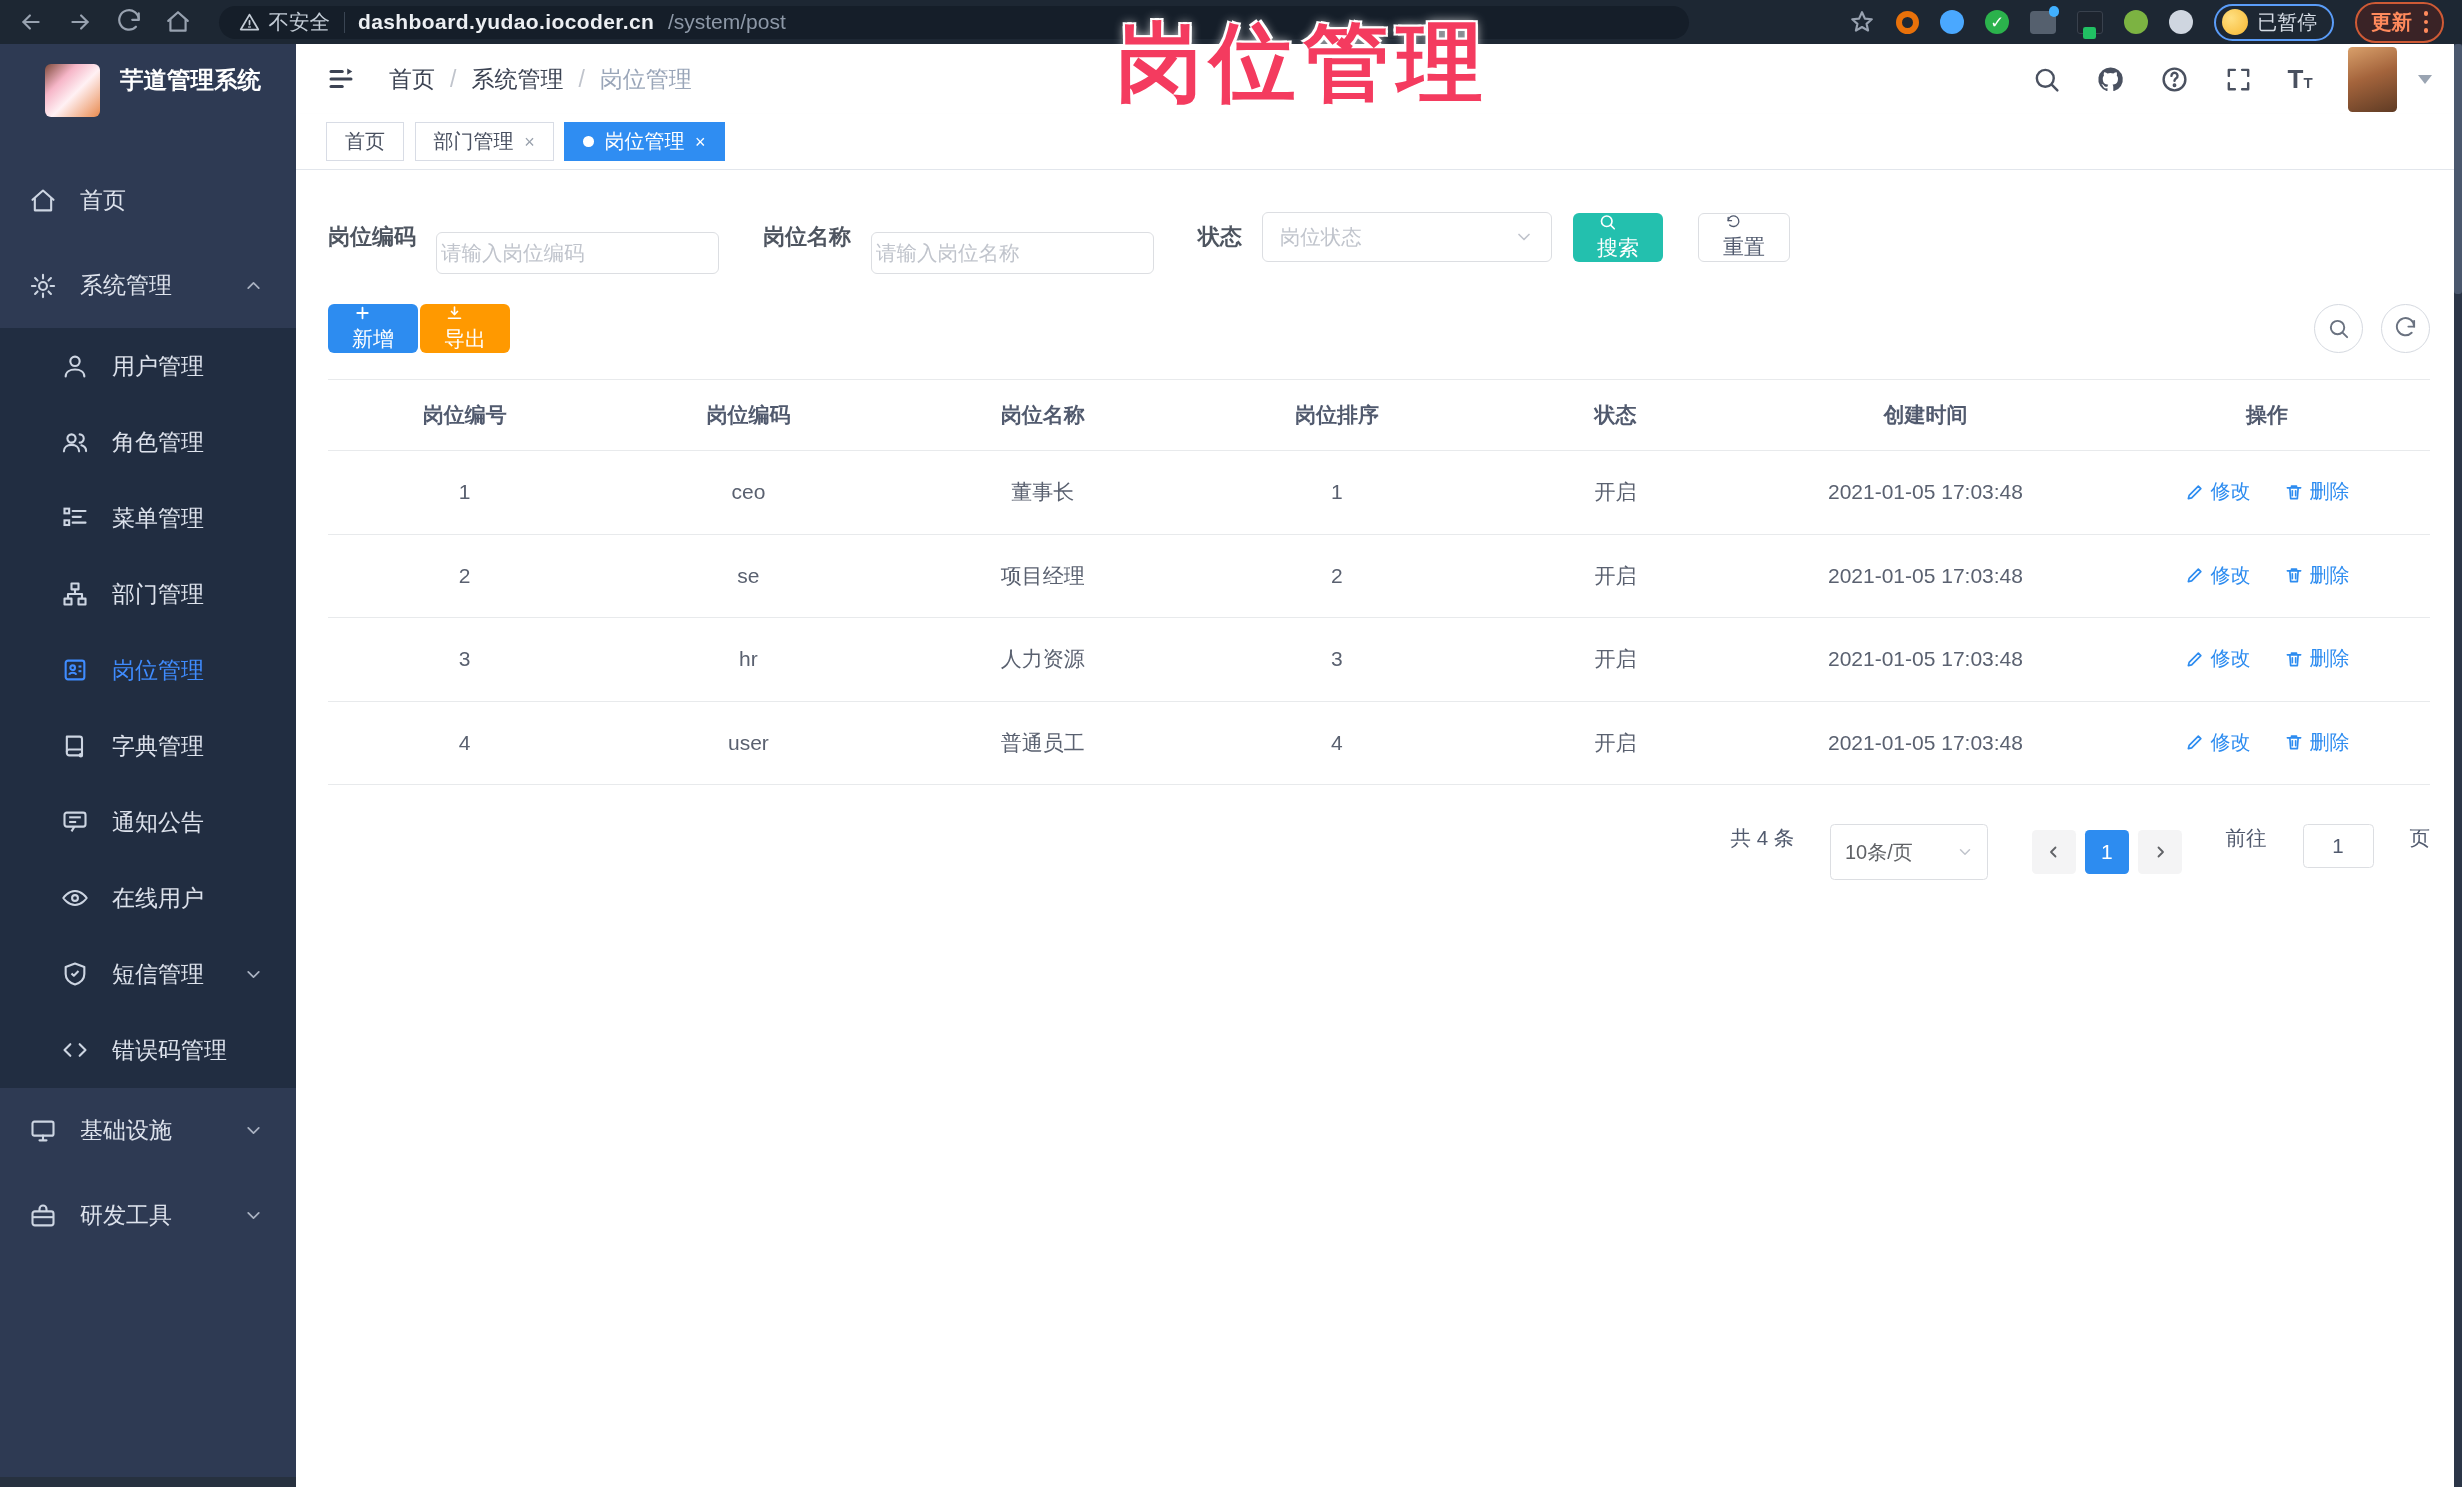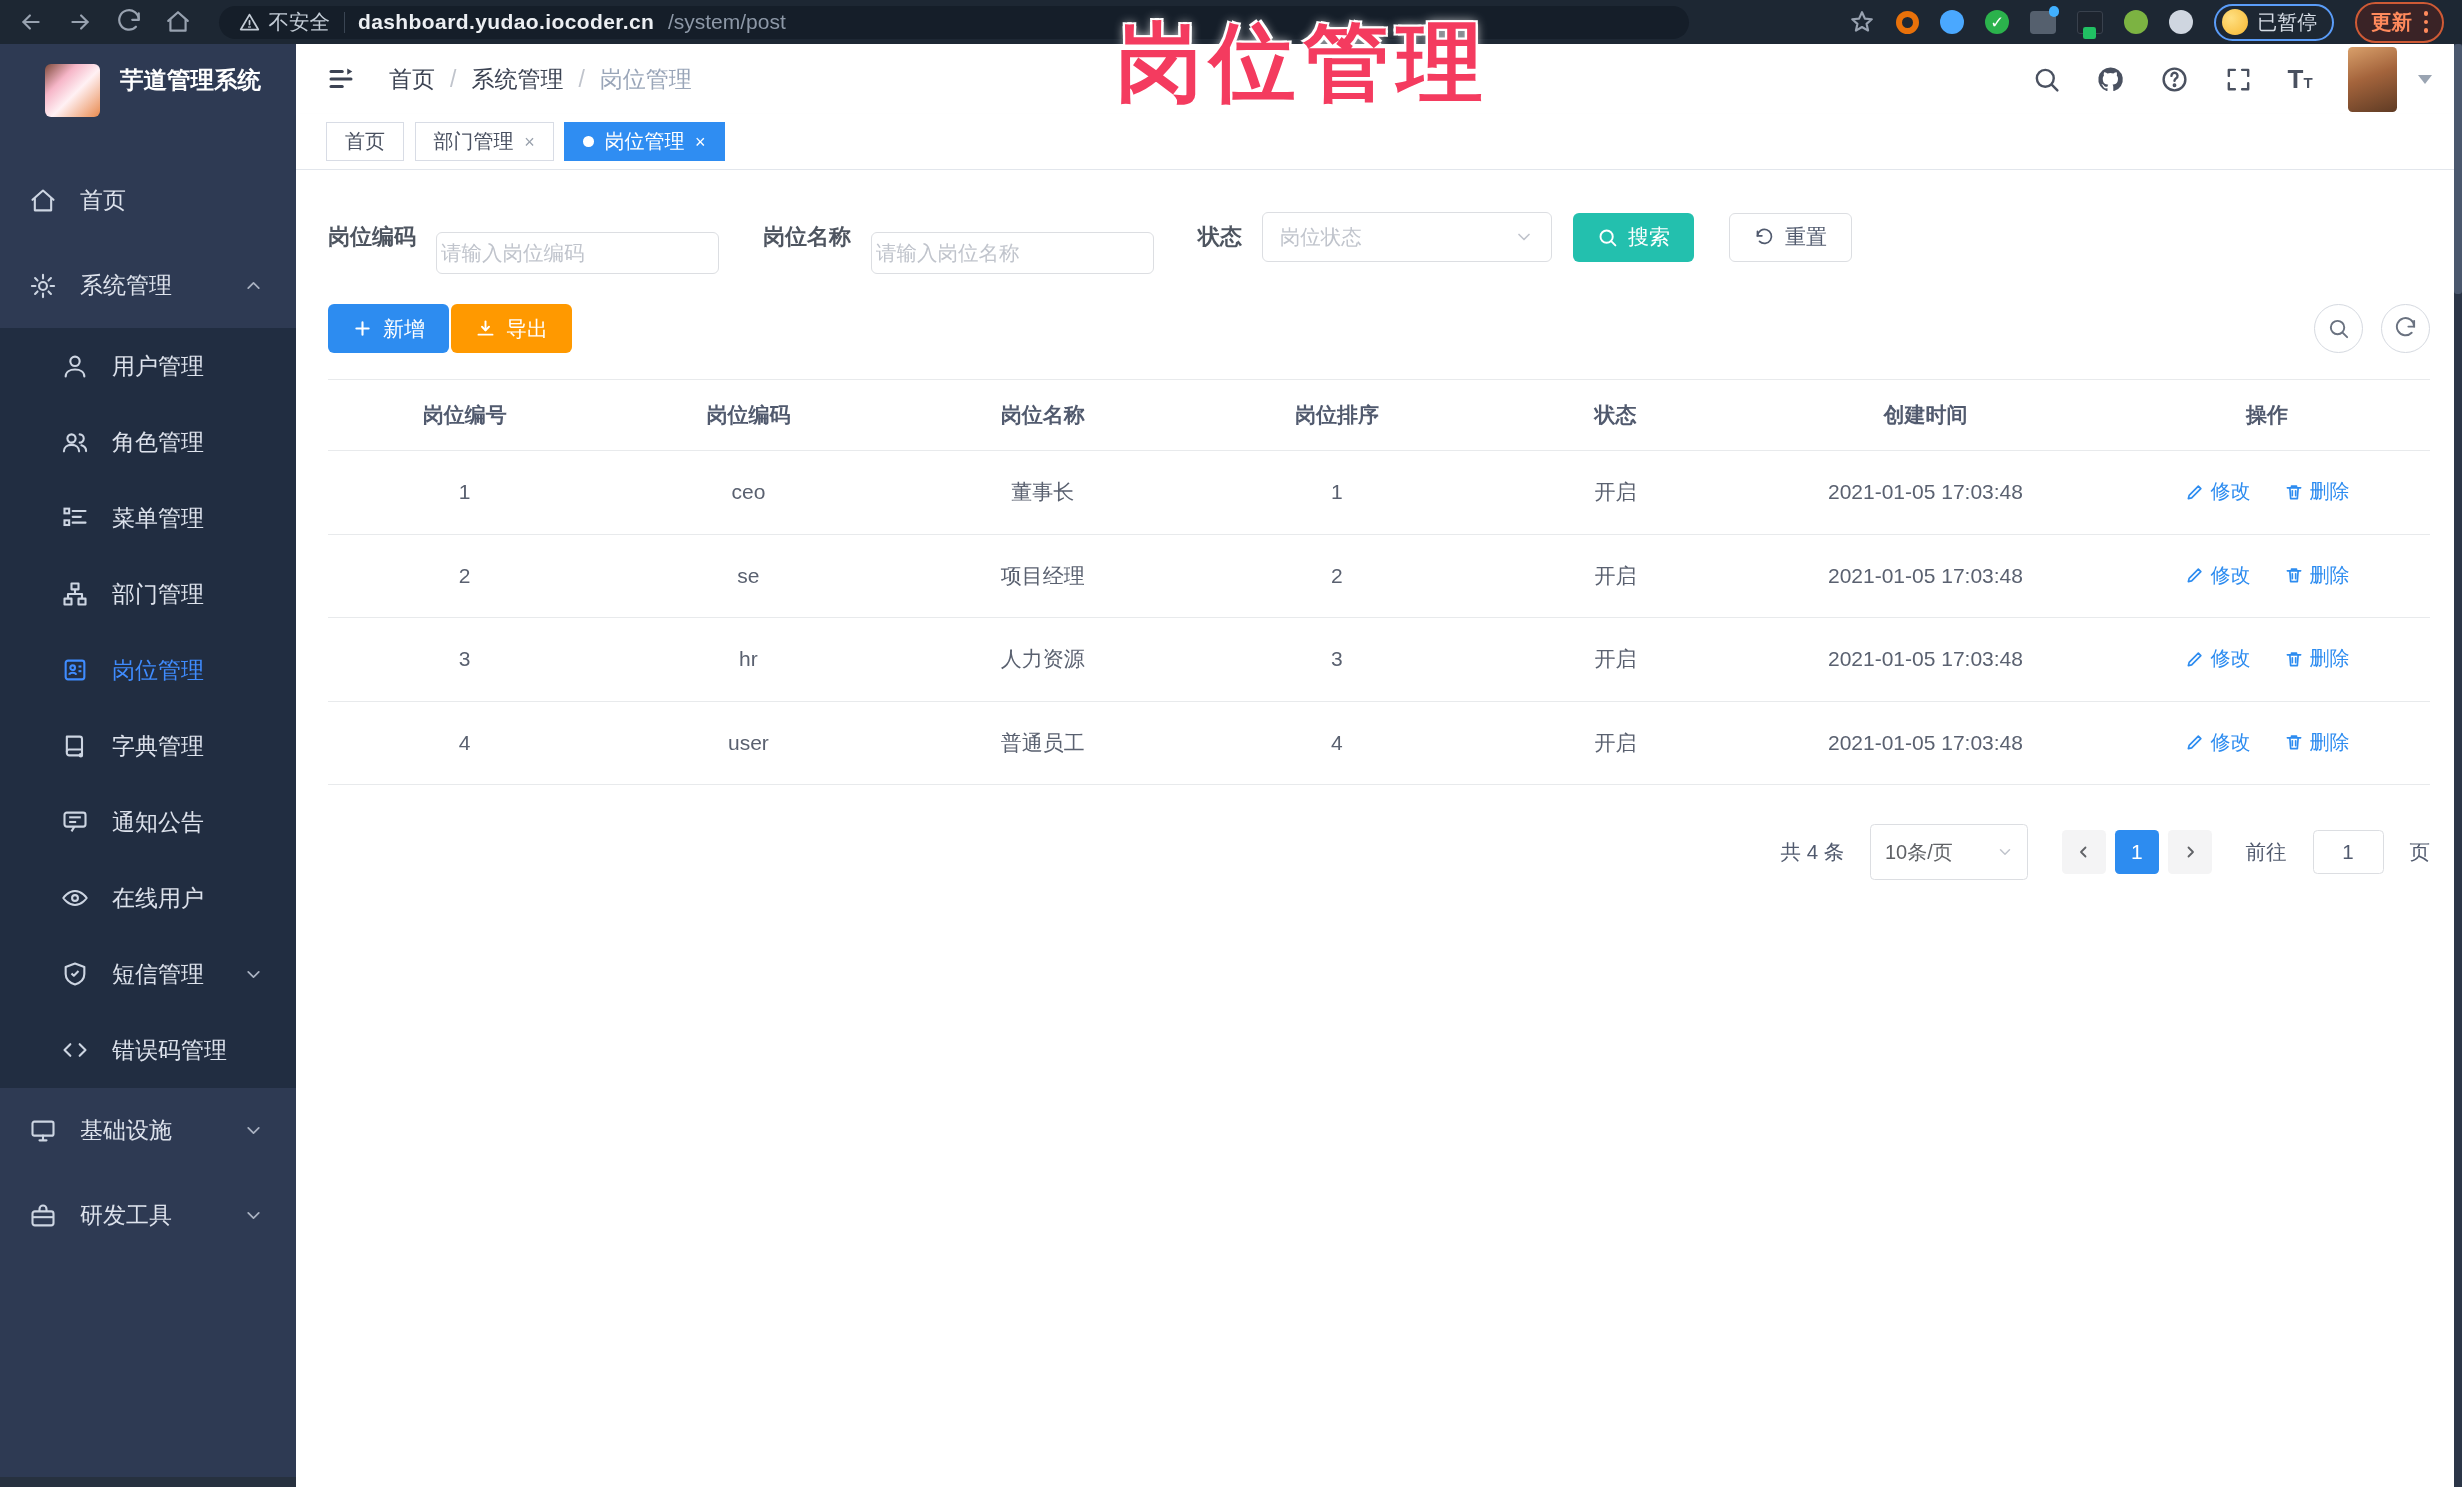--- a/index.html
+++ b/index.html
@@ -78,40 +78,40 @@
   
   .content { flex:1; padding:30px 32px; background:#fff; }
   .filter-row { display:flex; align-items:center; margin-bottom:30px; }
   .flabel { font-size:22px; font-weight:bold; color:#4e5560; margin-right:20px; white-space:nowrap; }
   .finput { width:283px; height:42px; border:0.8px solid #dcdee2; border-radius:6px; padding:0 4px; font-size:20.5px; color:#515a6e; outline:none;margin-top:32px; }
   .finput::placeholder { color:#c0c4cc; }
   .fgap { width:44px; }
   .fselect { width:290px; height:50px; border:0.8px solid #dcdee2; border-radius:6px; display:flex; align-items:center; justify-content:space-between; padding:0 16.7px; cursor:pointer; }
   .fselect span { font-size:20.5px; color:#c0c4cc; }
   .fselect .chev { width:20px; height:20px; color:#c0c4cc; }
-  .btn { display:inline-flex; align-items:center; gap:10px; height:49px; border-radius:6px; font-size:21px; border:none; cursor:pointer; padding:0 24px; }
+  .btn { display:inline-flex; gap:3px; height:49px; border-radius:6px; font-size:21px; border:none; cursor:pointer; padding:0 24px;flex-direction:column; }
   .btn .bico { width:21px; height:21px; }
   .btn-search { background:#23c0ae; color:#fff; margin-left:21px; }
   .btn-reset { background:#fff; color:#515a6e; border:0.8px solid #dcdee2; margin-left:35px; }
   .action-row { display:flex; align-items:center; margin-bottom:26px; }
   .btn-add { background:#2d8cf0; color:#fff; }
   .btn-export { background:#ff9900; color:#fff; margin-left:2px; }
   .round-btns { margin-left:auto; display:flex; gap:18px; }
   .rbtn { width:49px; height:49px; border-radius:50%; border:0.8px solid #d5d9e0; background:#fff; display:flex; align-items:center; justify-content:center; color:#6a7280; cursor:pointer; }
   .rbtn svg { width:23px; height:23px; }
 
   
   table.grid { width:100%; border-collapse:collapse; table-layout:fixed; border-top:0.8px solid #e8eaec; }
   .grid th { font-size:21px; color:#515a6e; font-weight:bold; padding:21px 0; border-bottom:0.8px solid #e8eaec; text-align:center; }
   .grid td { font-size:21px; color:#5a6170; padding:27px 0; border-bottom:0.8px solid #e8eaec; text-align:center; }
   .op { color:#2d8cf0; font-size:20px; display:inline-flex; align-items:center; gap:6px; margin:0 13.6px; cursor:pointer; text-decoration:none; }
   .op svg { width:20px; height:20px; }
 
   
-  .pagination { display:flex; align-items:center; justify-content:flex-end; gap:26px; margin-top:39px; font-size:20.5px; color:#515a6e; }
+  .pagination { display:flex; justify-content:flex-end; gap:36px; margin-top:39px; font-size:20.5px; color:#515a6e; }
   .psizer { width:158px; height:56px; border:0.8px solid #dcdee2; border-radius:4.5px; display:flex; align-items:center; justify-content:space-between; padding:0 13.6px; font-size:20px; color:#606266; cursor:pointer; }
   .psizer .chev { width:18px; height:18px; color:#c0c4cc; }
   .pbtn { width:44px; height:44px; border-radius:4.5px; background:#f4f4f5; display:flex; align-items:center; justify-content:center; color:#606266; cursor:pointer; }
   .pbtn svg { width:18px; height:18px; }
   .pcur { width:44px; height:44px; border-radius:4.5px; background:#2d8cf0; color:#fff; display:flex; align-items:center; justify-content:center; font-size:21px; cursor:pointer; }
   .pgroup { display:flex; align-items:center; gap:9px; margin:0 7.6px; }
   .goto-input { width:71px; height:44px; border:0.8px solid #dcdee2; border-radius:4.5px; text-align:center; font-size:20.5px; color:#515a6e; outline:none; }
 
   
   .watermark { position:absolute; left:1116px; top:4.5px; z-index:60; font-size:86px; font-weight:bold; color:#f43b5f; letter-spacing:7.6px; pointer-events:none;

